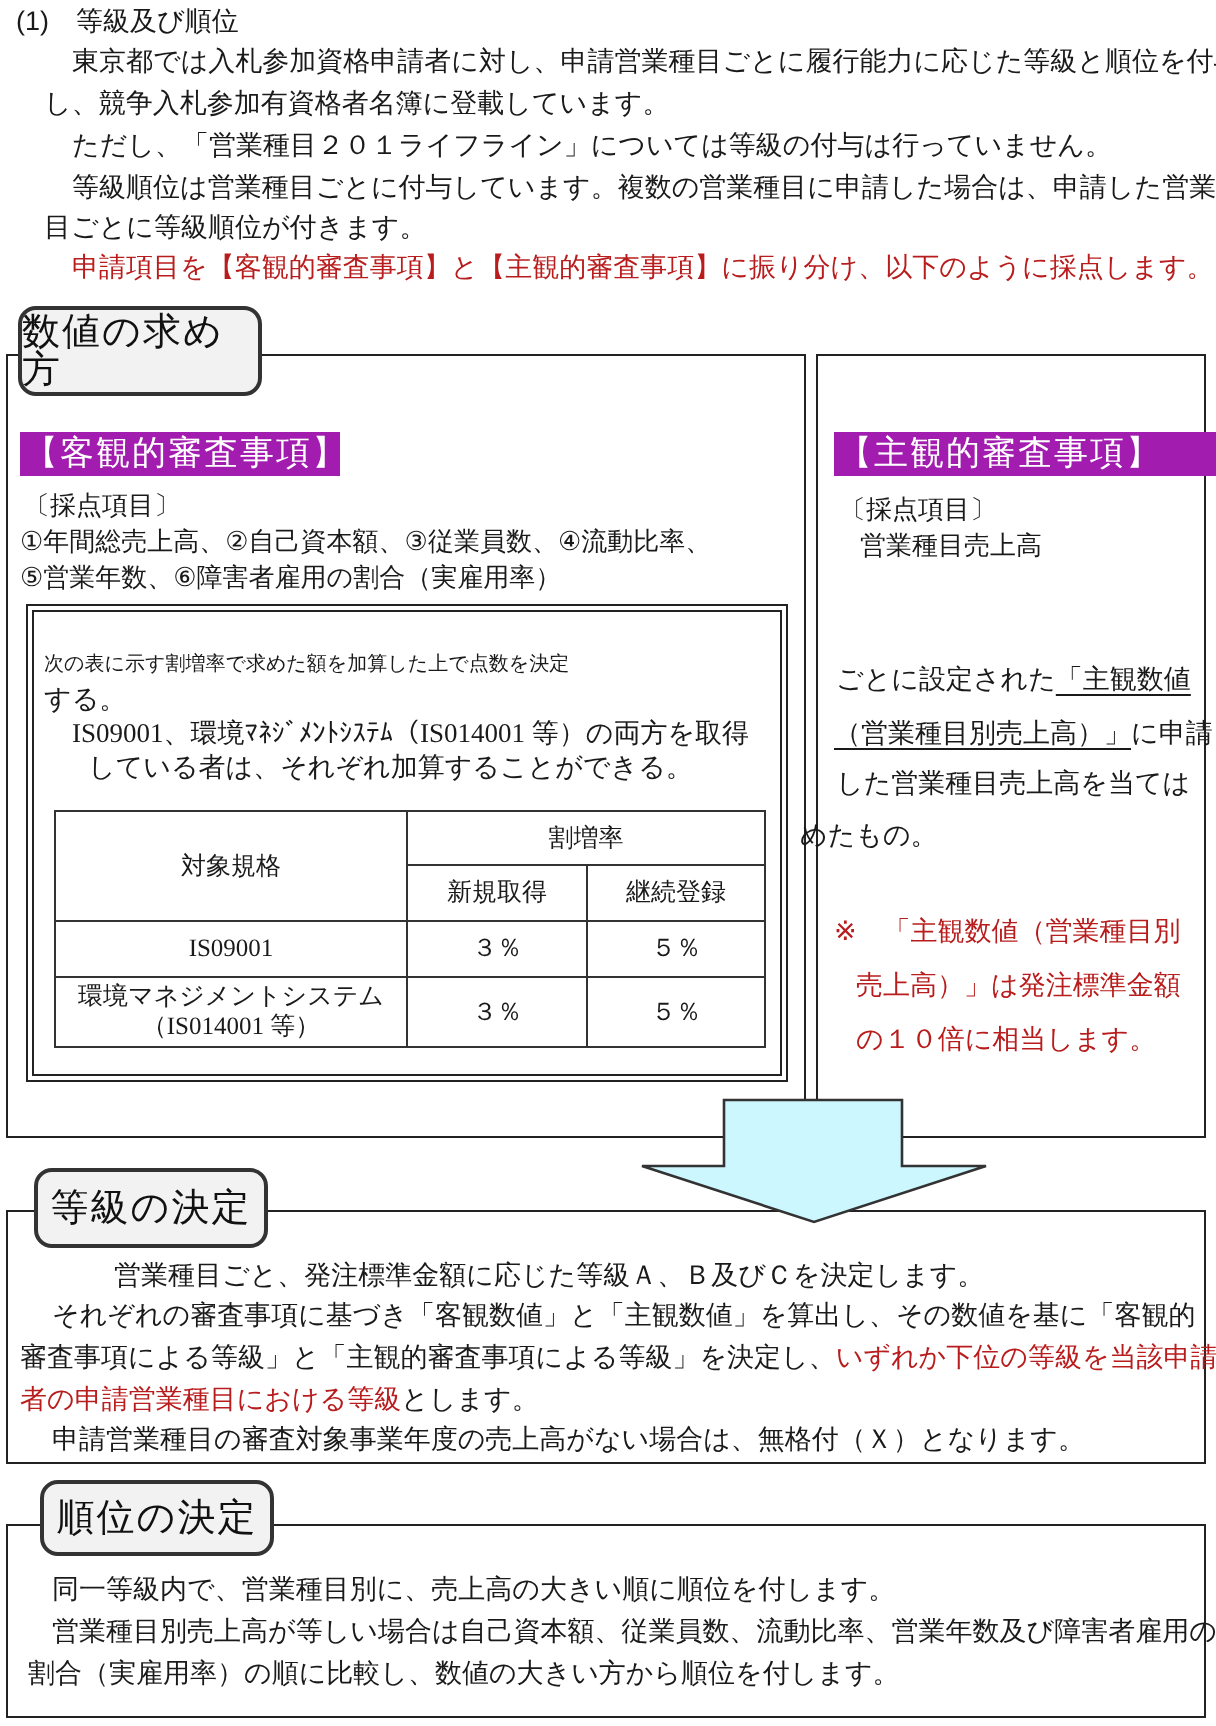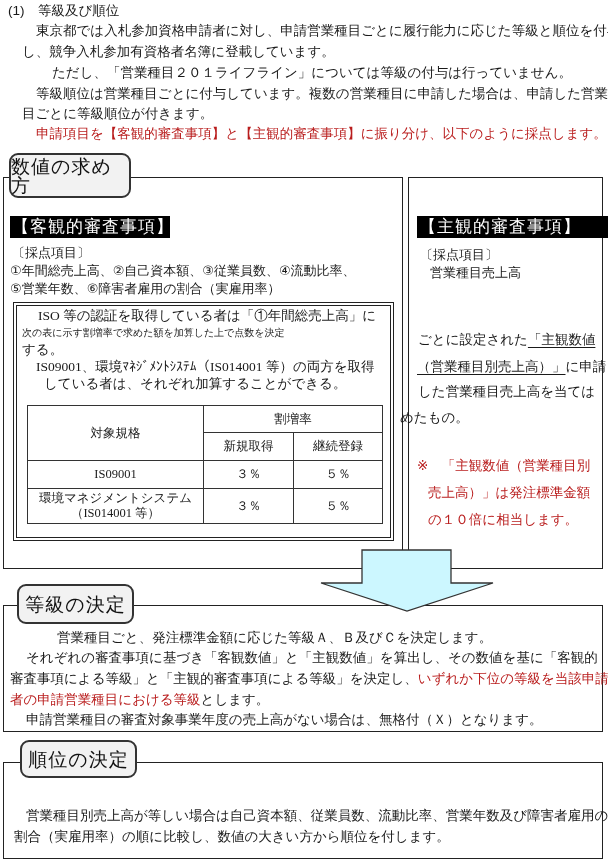--- a/index.html
+++ b/index.html
@@ -38,21 +38,21 @@
     line-height: 1;
     display: flex;
     align-items: center;
     justify-content: center;
     color: #111;
     letter-spacing: 1px;
   }
   .gray-label {
     position: absolute;
     box-sizing: border-box;
-    background: #000000;
+    background: #a21caf;
     color: #ffffff;
     font-size: 17px;
     line-height: 22px;
     padding-left: 2px;
     white-space: nowrap;
     letter-spacing: 1px;
   }
   .iso-box {
     position: absolute;
     box-sizing: border-box;
@@ -77,40 +77,39 @@
   #arrow { position: absolute; left: 0; top: 0; }
 </style>
 </head>
 <body>
 
 <div id="page">
 
   <div class="ln" style="left:8px; top:2px;">(1)　等級及び順位</div>
   <div class="ln" style="left:36px; top:22px;">東京都では入札参加資格申請者に対し、申請営業種目ごとに履行能力に応じた等級と順位を付与</div>
   <div class="ln" style="left:22px; top:43px;">し、競争入札参加有資格者名簿に登載しています。</div>
-  <div class="ln" style="left:36px; top:64px;margin-left:16px;">ただし、「営業種目２０１ライフライン」については等級の付与は行っていません。</div>
+  <div class="ln" style="left:36px; top:64px;">ただし、「営業種目２０１ライフライン」については等級の付与は行っていません。</div>
   <div class="ln" style="left:36px; top:85px;">等級順位は営業種目ごとに付与しています。複数の営業種目に申請した場合は、申請した営業種</div>
   <div class="ln" style="left:22px; top:105px;">目ごとに等級順位が付きます。</div>
   <div class="ln red" style="left:36px; top:125px;">申請項目を【客観的審査事項】と【主観的審査事項】に振り分け、以下のように採点します。</div>
 
   <div class="frame" style="left:3px; top:177px; width:400px; height:392px;"></div>
 
   <div class="frame" style="left:408px; top:177px; width:195px; height:392px;"></div>
 
   <div class="title-box" style="left:9px; top:153px; width:122px; height:45px;">
     <span>数値の求め方</span>
   </div>
 
   <div class="gray-label" style="left:10px; top:216px; width:160px; height:22px;">【客観的審査事項】</div>
   <div class="ln" style="left:12px; top:244px; font-size:13px;">〔採点項目〕</div>
   <div class="ln" style="left:10px; top:262px; font-size:13px;">①年間総売上高、②自己資本額、③従業員数、④流動比率、</div>
   <div class="ln" style="left:10px; top:280px; font-size:13px;">⑤営業年数、⑥障害者雇用の割合（実雇用率）</div>
 
   <div class="iso-box" style="left:13px; top:302px; width:381px; height:239px;"></div>
-  <div class="ln serif" style="left:38px; top:307px; font-size:13.5px;">ISO 等の認証を取得している者は「①年間総売上高」に</div>
   <div class="ln serif" style="left:22px; top:324px; font-size:10px;">次の表に示す割増率で求めた額を加算した上で点数を決定</div>
   <div class="ln serif" style="left:22px; top:341px; font-size:13.5px;">する。</div>
   <div class="ln serif" style="left:36px; top:358px; font-size:13.5px;">IS09001、環境ﾏﾈｼﾞﾒﾝﾄｼｽﾃﾑ（IS014001 等）の両方を取得</div>
   <div class="ln serif" style="left:44px; top:375px; font-size:13.5px;">している者は、それぞれ加算することができる。</div>
 
   <table class="iso" style="left:27px; top:405px; width:355px;">
     <colgroup>
         <col style="width:176px">
         <col style="width:90px">
         <col style="width:89px">
@@ -172,16 +171,17 @@
   <div class="ln" style="left:26px; top:711px;">申請営業種目の審査対象事業年度の売上高がない場合は、無格付（Ｘ）となります。</div>
 
   <svg id="arrow" width="608" height="863">
     <polygon points="362,550 451,550 451,583 493,583 407,611 321,583 362,583" fill="#ccf7ff" stroke="#333" stroke-width="1.3" stroke-linejoin="miter"></polygon>
   </svg>
 
   <div class="frame" style="left:3px; top:762px; width:600px; height:97px;"></div>
   <div class="title-box" style="left:20px; top:740px; width:117px; height:38px;">
     <span>順位の決定</span>
   </div>
+  <div class="ln" style="left:26px; top:786px;">同一等級内で、営業種目別に、売上高の大きい順に順位を付します。</div>
   <div class="ln" style="left:26px; top:807px;">営業種目別売上高が等しい場合は自己資本額、従業員数、流動比率、営業年数及び障害者雇用の</div>
   <div class="ln" style="left:14px; top:828px;">割合（実雇用率）の順に比較し、数値の大きい方から順位を付します。</div>
 
 </div>
 
 </body></html>

